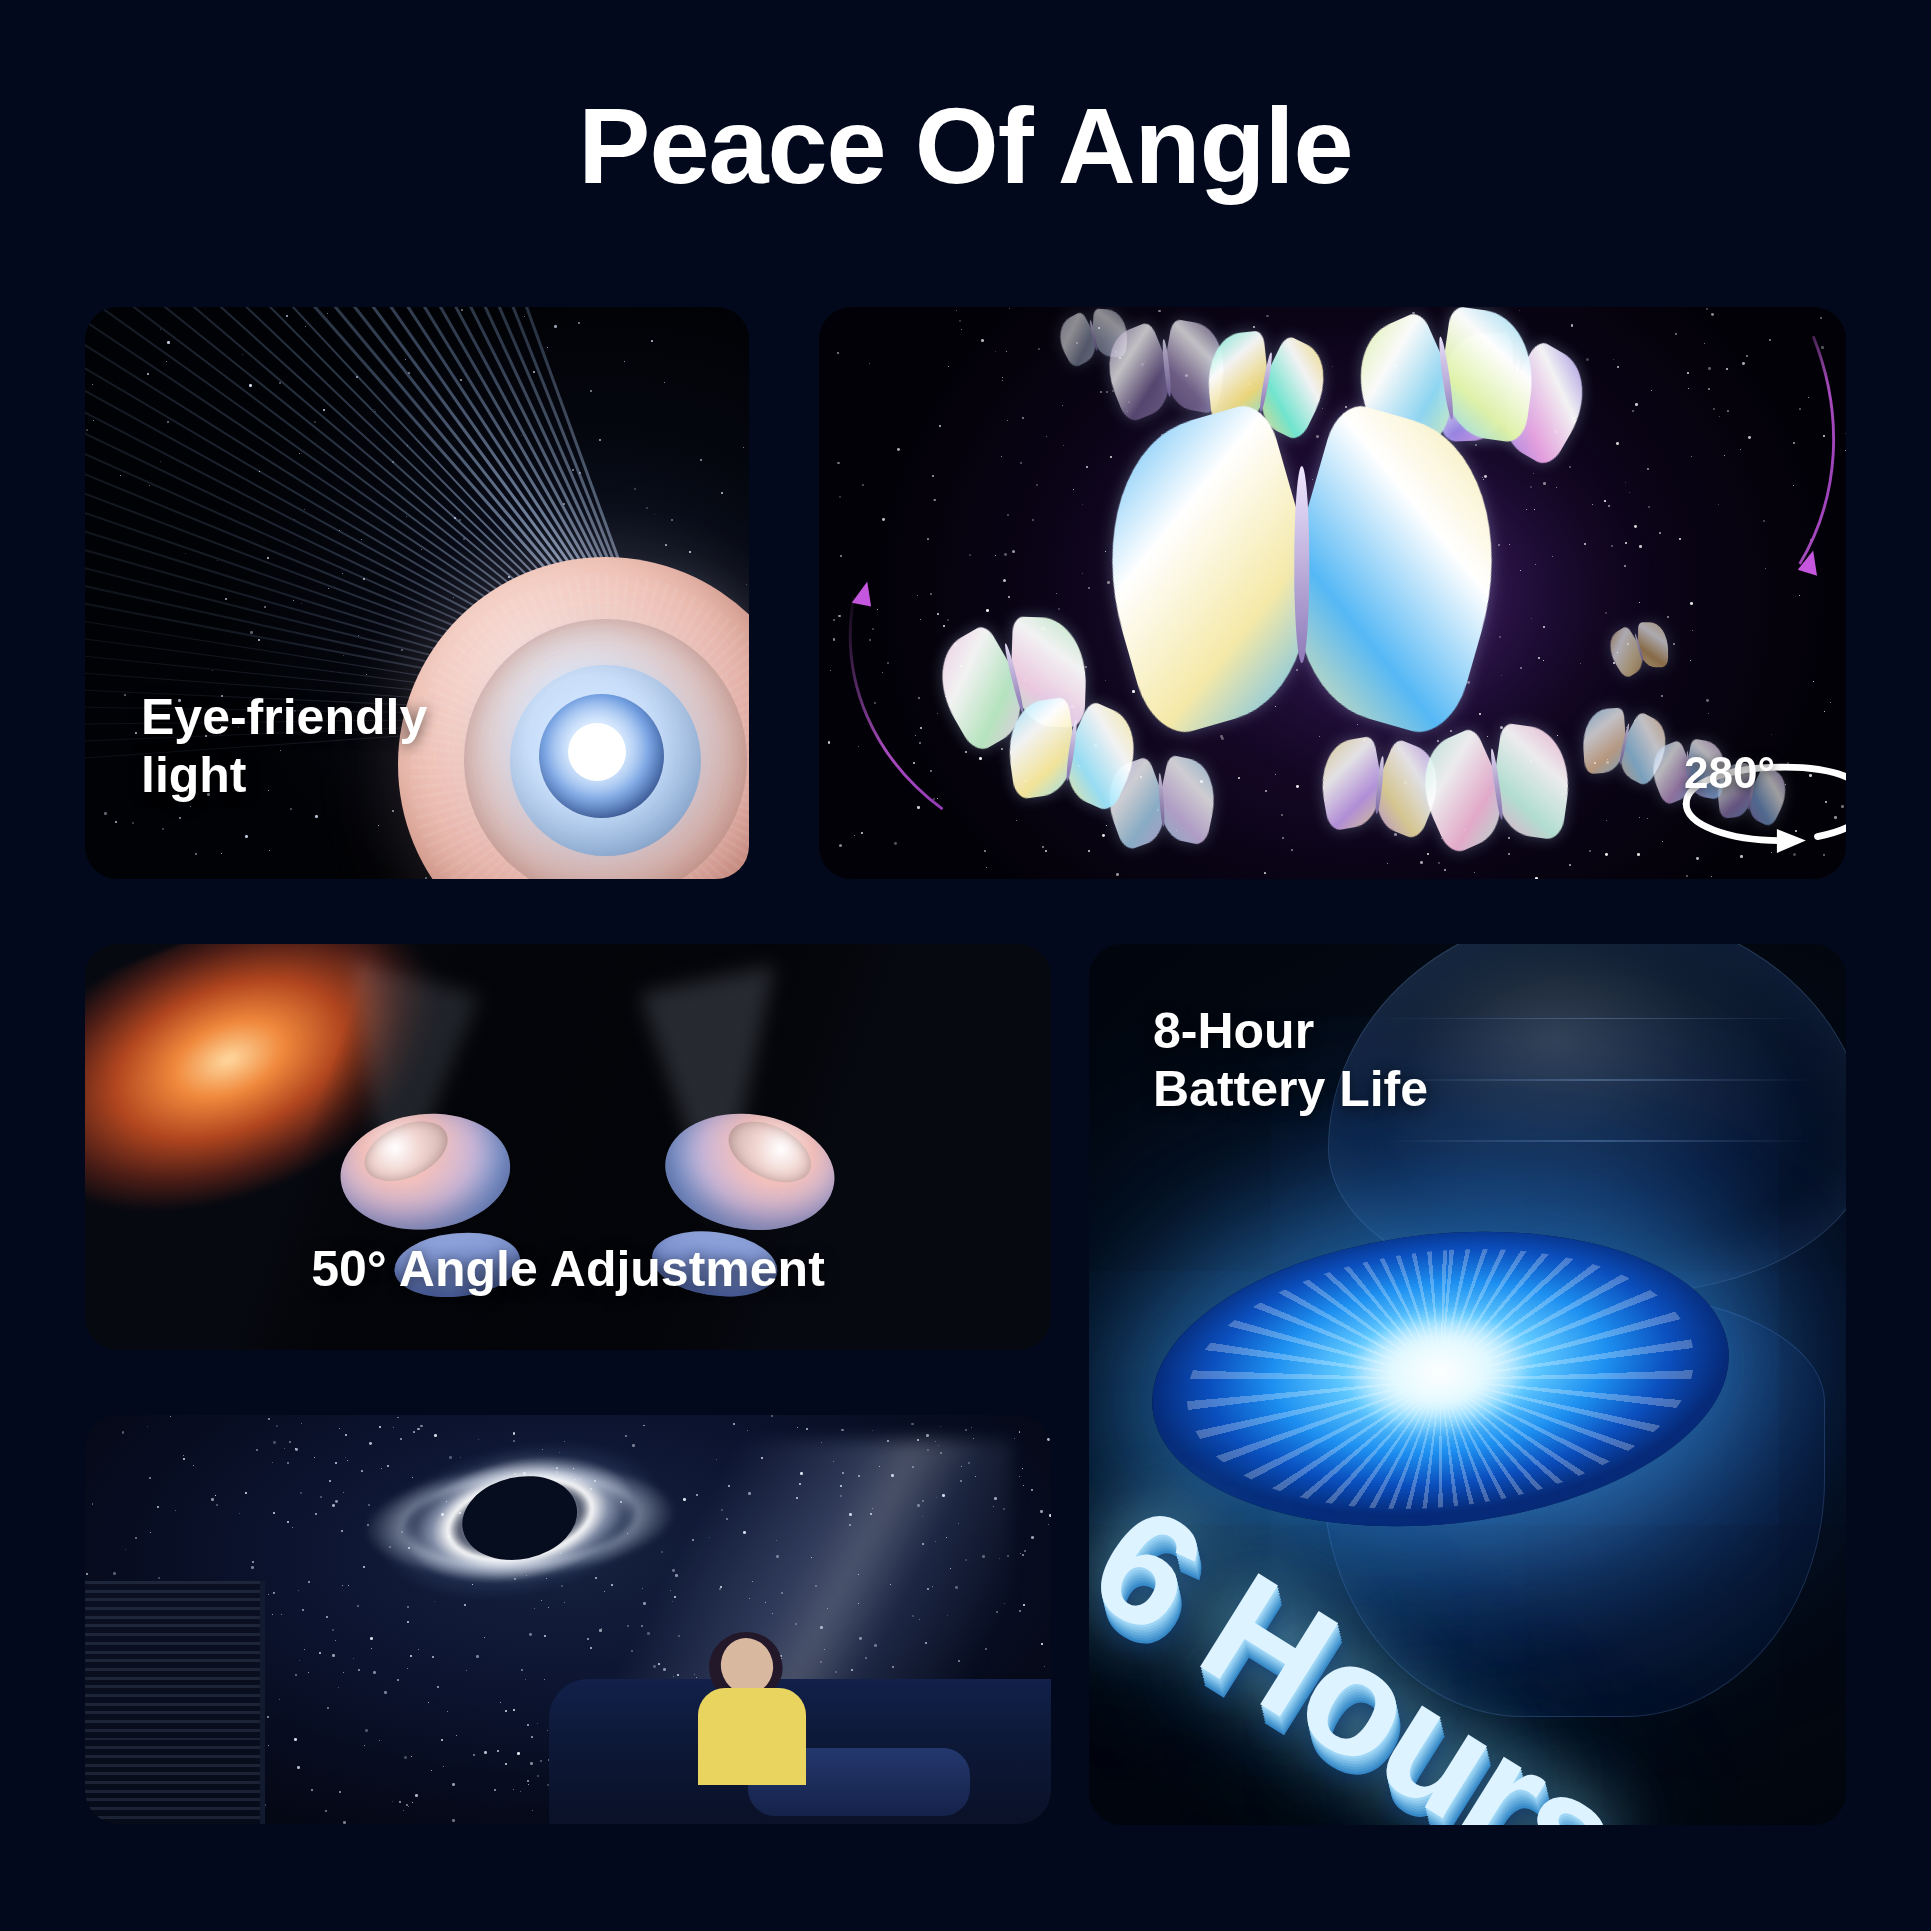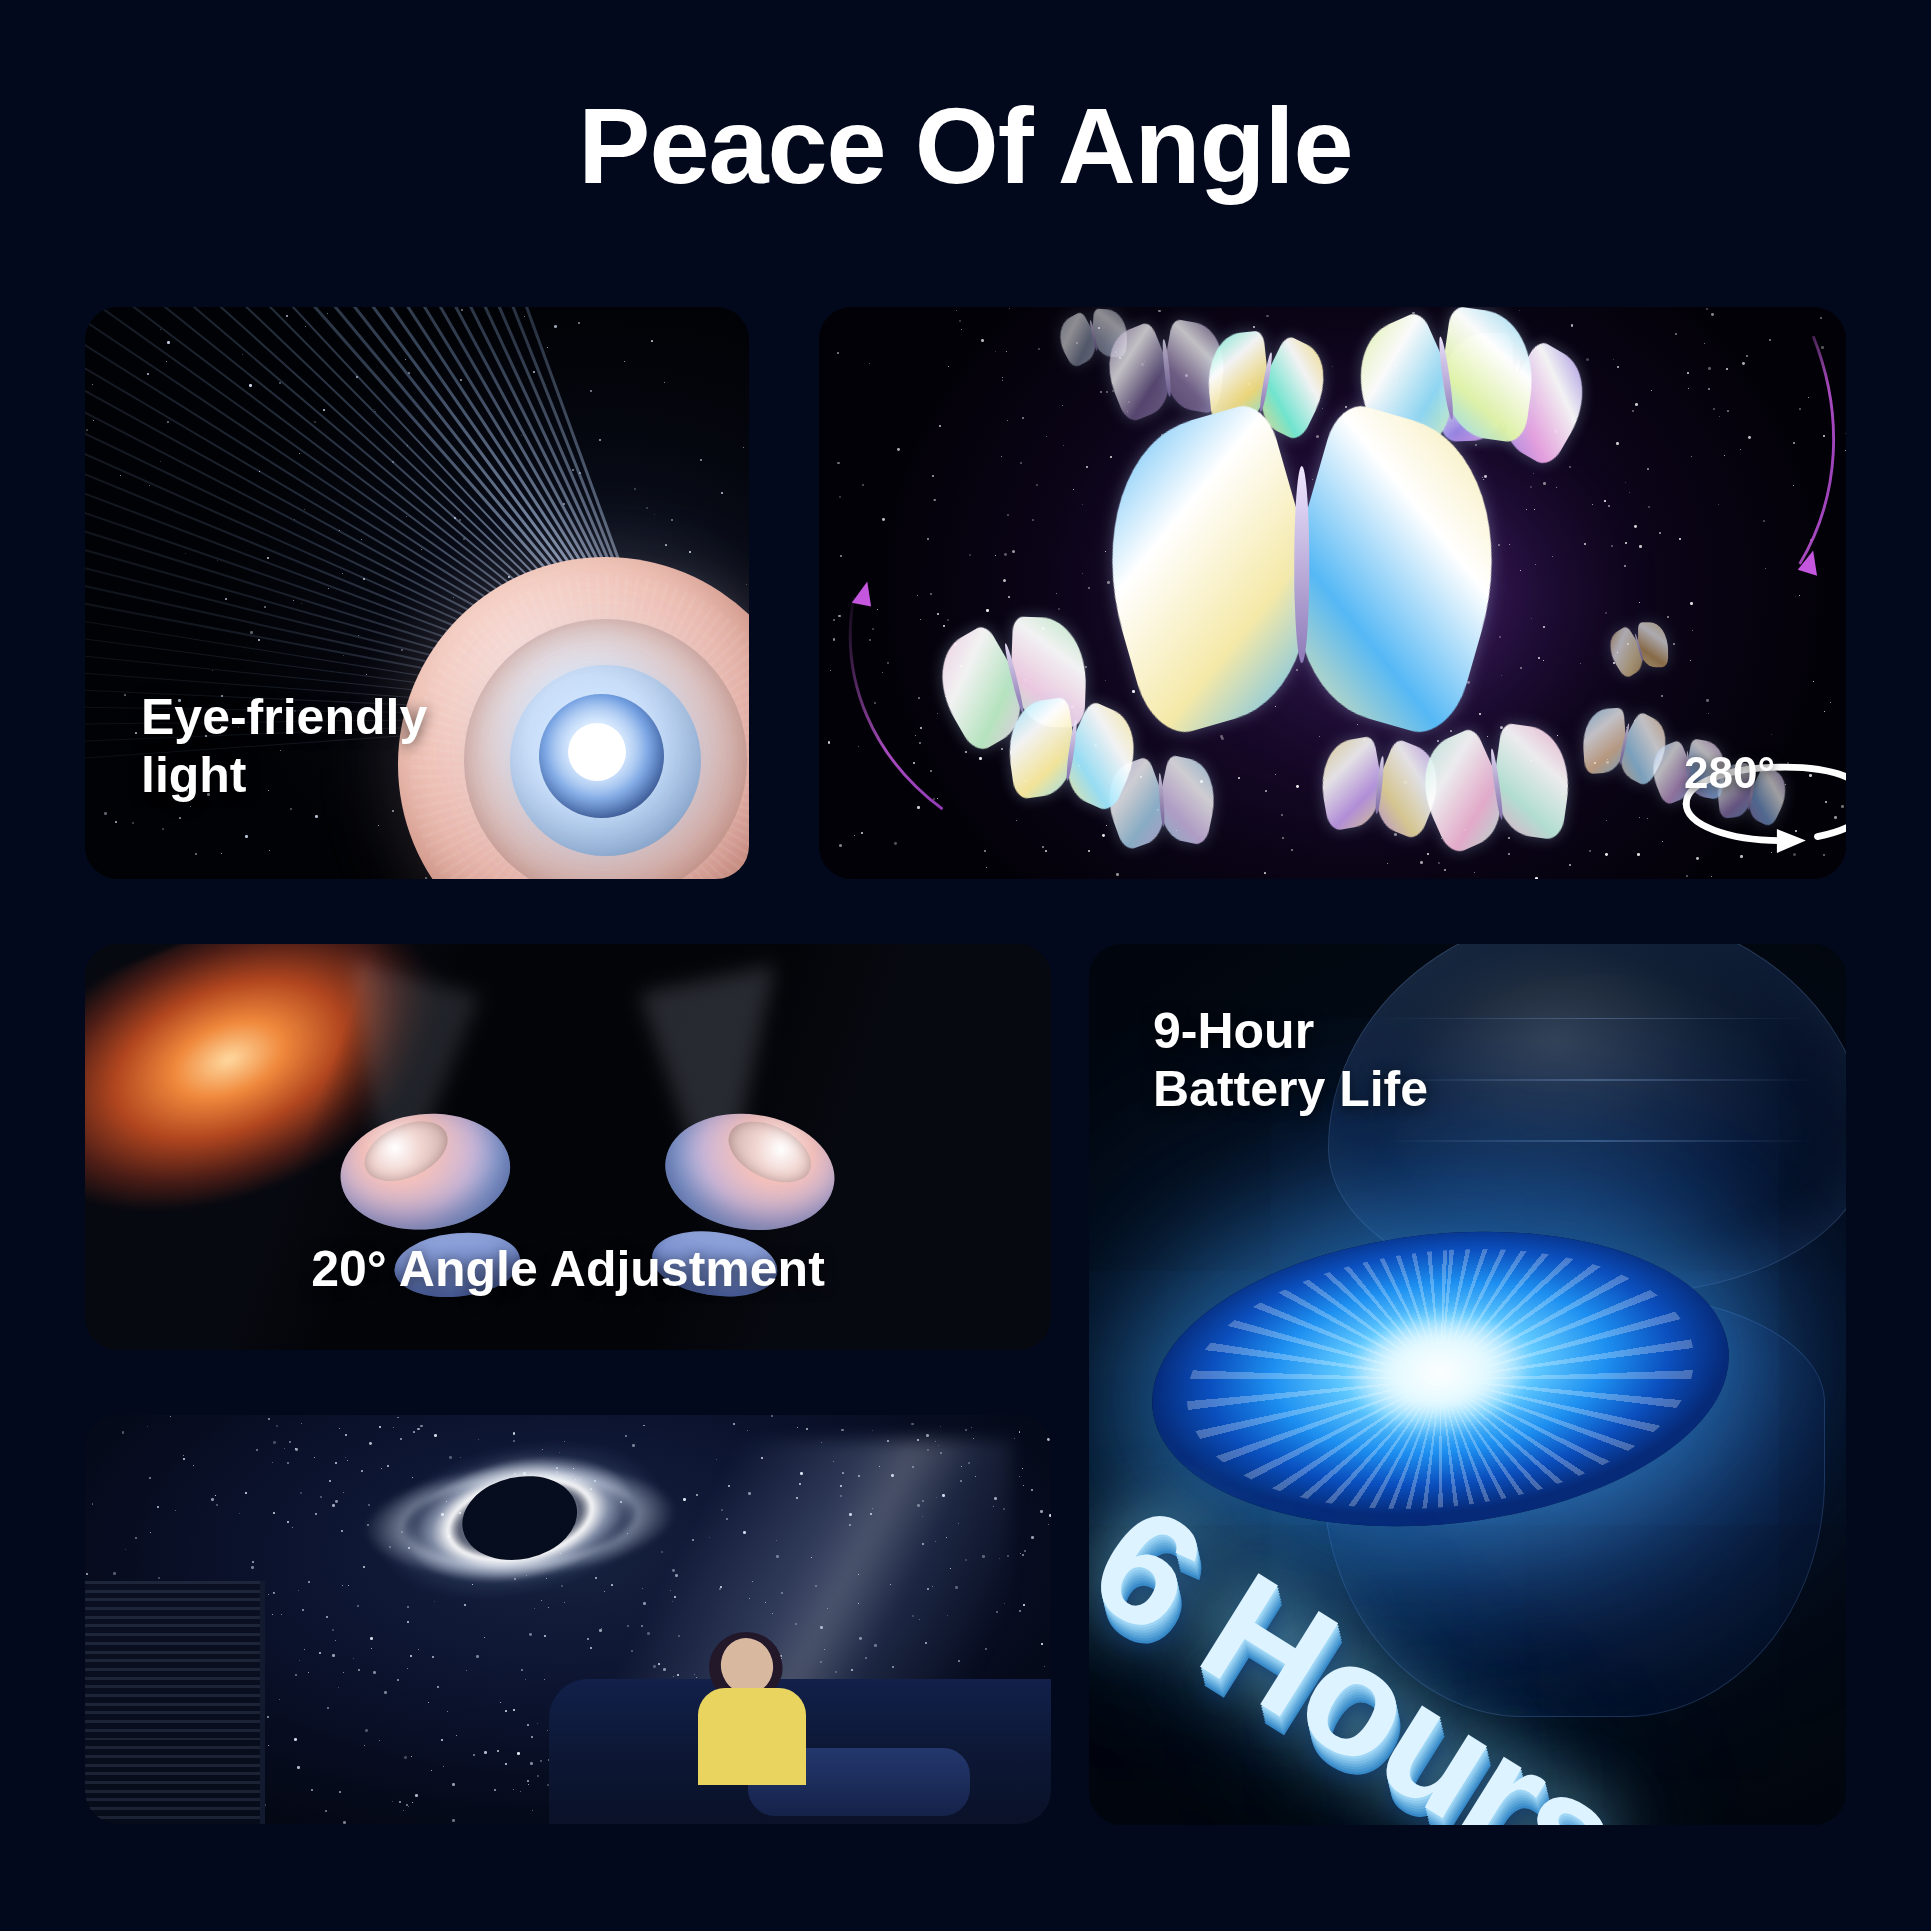--- a/index.html
+++ b/index.html
@@ -1068,39 +1068,39 @@
       <div class="ball"></div>
       <div class="lenscap"></div>
       <div class="base"></div>
     </div>
     <div class="orb-unit" style="left:575px;top:170px;width:170px;height:185px;transform:rotate(8deg) scaleX(-1)">
       <div class="ball"></div>
       <div class="lenscap"></div>
       <div class="base"></div>
     </div>
 
-    <div class="p-label" id="label-angle">20° Angle Adjustment</div>
+    <div class="p-label" id="label-angle">50° Angle Adjustment</div>
   </div>
 
   <div class="panel" id="panel-battery">
     <div class="bat-bg"></div>
 
     <div class="bat-shell">
       <div class="rib" style="top:28%"></div>
       <div class="rib" style="top:44%"></div>
       <div class="rib" style="top:60%"></div>
     </div>
     <div class="bat-body"></div>
 
     <div class="bat-disc">
       <div class="swirl"></div>
       <div class="core"></div>
     </div>
 
-    <div class="p-label" id="label-battery">9-Hour
+    <div class="p-label" id="label-battery">8-Hour
 Battery Life</div>
 
     <div class="hours3d">6 Hours</div>
   </div>
 
   <div class="panel" id="panel-projection">
     <div class="proj-bg"></div>
     <div class="proj-stars" id="proj-stars">
         <i style="left:263px;top:170px;width:1.2px;height:1.2px;opacity:0.87"></i>
         <i style="left:286px;top:233px;width:1.4px;height:1.4px;opacity:0.86"></i>

